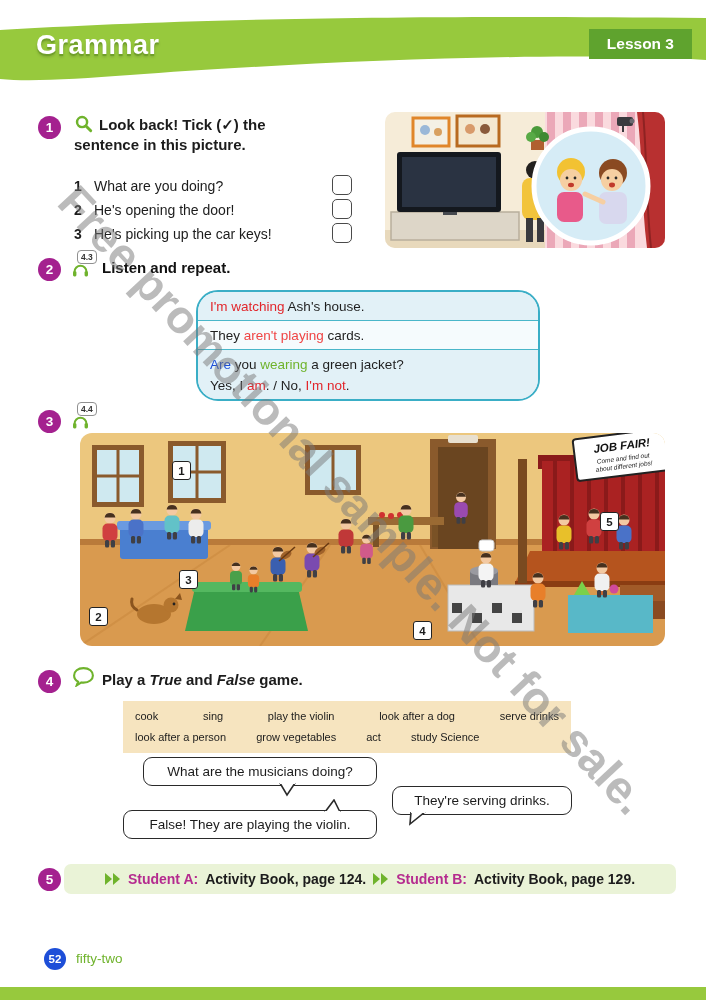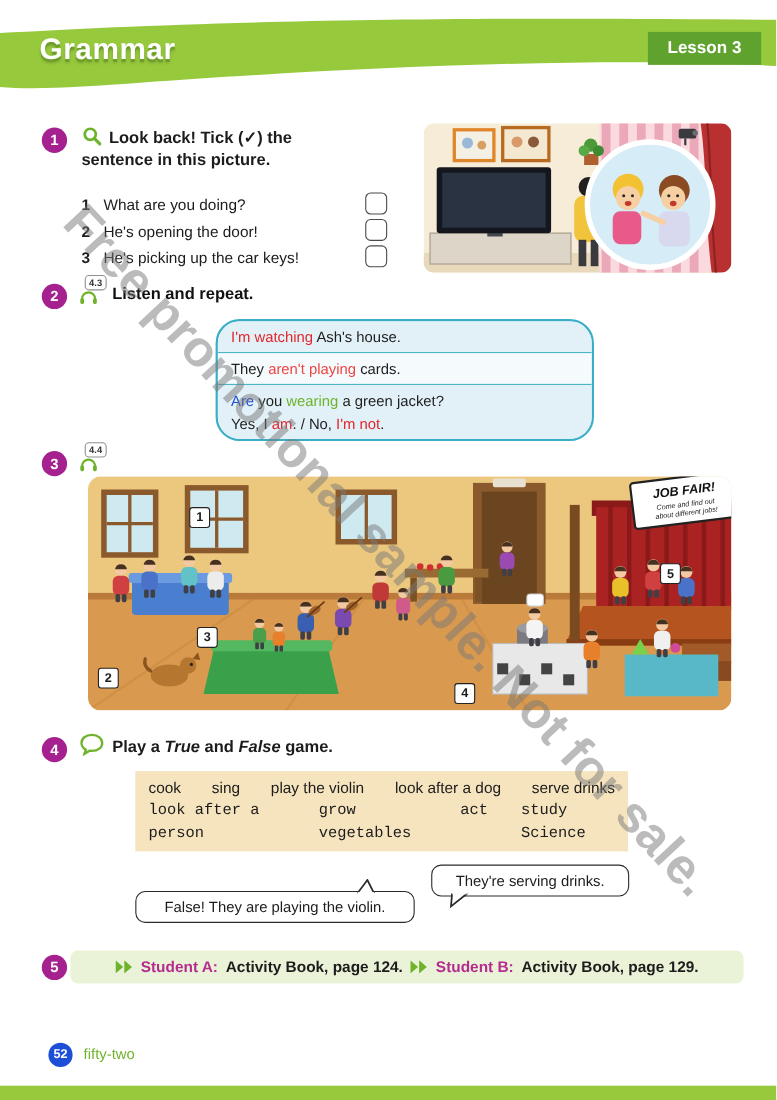--- a/index.html
+++ b/index.html
@@ -41,23 +41,23 @@
   .gbox-row.cont { padding-top:0; }
 
   
   .scene { position:absolute; left:80px; top:433px; width:585px; height:213px; border-radius:12px; overflow:hidden; }
   .scene-label { position:absolute; width:19px; height:19px; background:#fff; border:1.6px solid #222; border-radius:3px;
                  font-size:11.5px; font-weight:700; display:flex; align-items:center; justify-content:center; z-index:5; }
 
   
   .ex4-instruction { position:absolute; left:102px; top:671px; font-size:15px; font-weight:700; }
   .wordbank { position:absolute; left:123px; top:701px; width:448px; background:#f6e4bf; padding:5px 12px; }
-  .wb-row { display:flex; font-size:14px; line-height:21px; }
+  .wb-row { display:flex; font-size:11px; line-height:21px; }
   .wb-row.r1 { justify-content:space-between; }
-  .wb-row.r2 { justify-content:flex-end; gap:30px;font-family:Liberation Mono, monospace; }
+  .wb-row.r2 { justify-content:flex-start; gap:30px; }
   .bubble { position:absolute; background:#fff; border:1.6px solid #2a2a2a; border-radius:9px; padding:6px 10px;
             font-size:13.5px; text-align:center; }
   .tail { position:absolute; }
 
   
   .ex5-strip { position:absolute; left:64px; top:864px; width:612px; height:30px; background:#eaf3d7; border-radius:7px;
                display:flex; align-items:center; justify-content:center; gap:7px; font-size:14px; font-weight:700; }
   .studl { color:#b52b8f; }
 
   
@@ -341,20 +341,27 @@
         <span>serve drinks</span>
       </div>
     <div class="wb-row r2">
         <span>look after a person</span>
         <span>grow vegetables</span>
         <span>act</span>
         <span>study Science</span>
       </div>
   </div>
 
+  <div class="bubble" style="left:143px; top:757px; width:234px;">
+    <span>What are the musicians doing?</span>
+    <svg class="tail" style="left:58%; bottom:-12px;" width="18" height="14" viewBox="0 0 18 14">
+      <path d="M1,0 L8,12 L16,0" fill="#fff" stroke="#2a2a2a" stroke-width="1.6"></path>
+      <rect x="1" y="-2" width="15" height="3" fill="#fff"></rect>
+    </svg>
+  </div>
   <div class="bubble" style="left:123px; top:810px; width:254px;">
     <span>False! They are playing the violin.</span>
     <svg class="tail" style="right:34px; top:-12px;" width="18" height="14" viewBox="0 0 18 14">
       <path d="M1,13 L10,1 L16,13" fill="#fff" stroke="#2a2a2a" stroke-width="1.6"></path>
       <rect x="1" y="12" width="15" height="3" fill="#fff"></rect>
     </svg>
   </div>
   <div class="bubble" style="left:392px; top:786px; width:180px;">
     <span>They're serving drinks.</span>
     <svg class="tail" style="left:16px; bottom:-12px;" width="18" height="14" viewBox="0 0 18 14">

